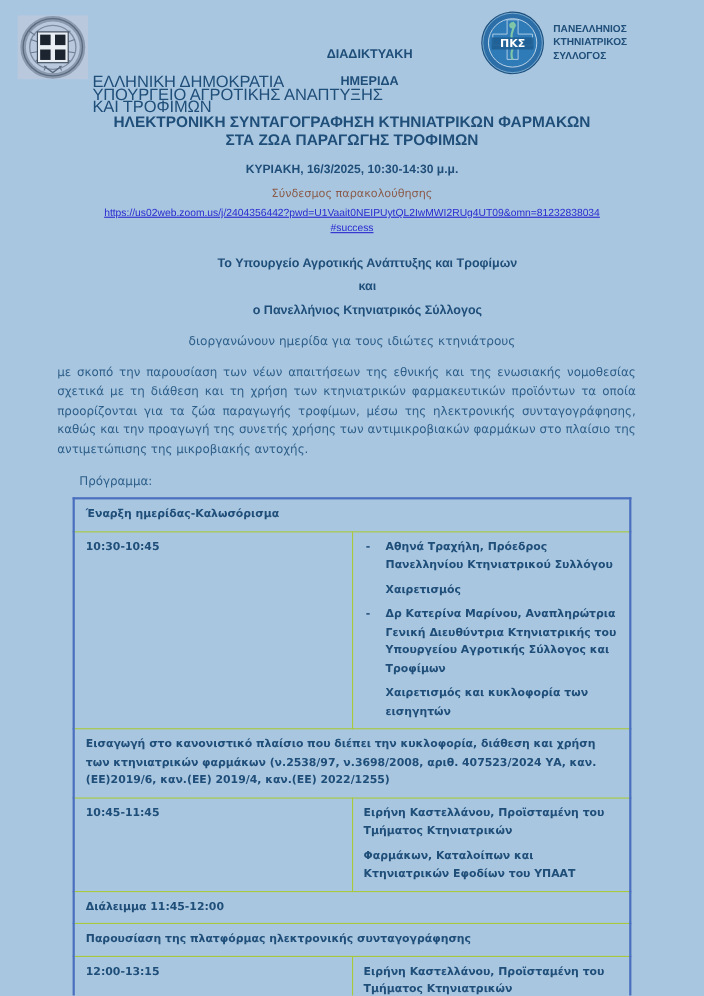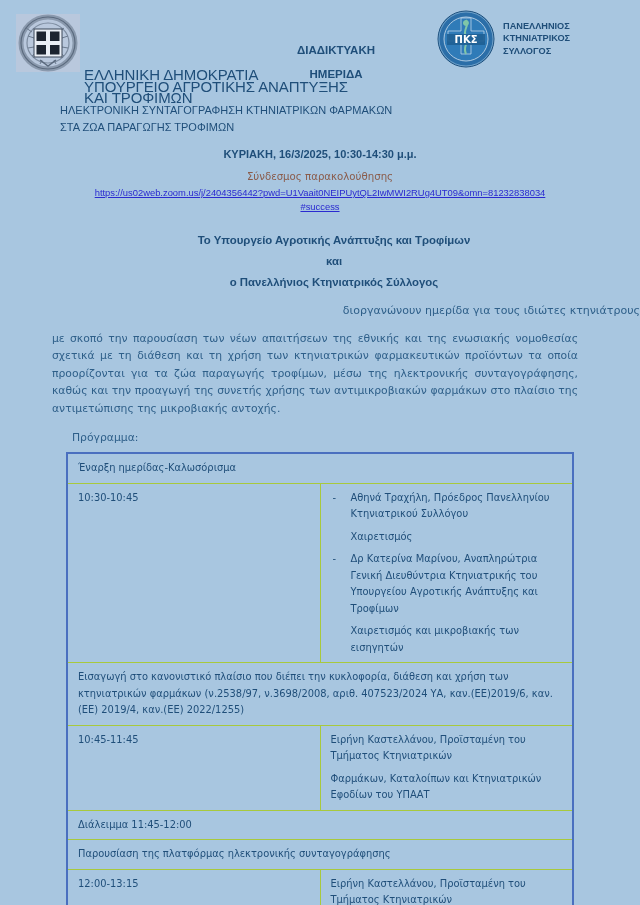--- a/index.html
+++ b/index.html
@@ -79,24 +79,24 @@
     font-family: "Liberation Sans", sans-serif;
     font-size: 11.5px;
     font-weight: bold;
     color: #1f4e79;
   }
   .webinar-kicker .l2 { display:block; margin-top: 12px; }
 
   
   .main-title {
     margin: 10px 60px 0 60px;
-    text-align: left;
-    font-family: "Liberation Sans", sans-serif;
-    font-size: 11px;
-    font-weight: normal;
+    text-align: center;
+    font-family: "Liberation Sans", sans-serif;
+    font-size: 14px;
+    font-weight: bold;
     line-height: 17px;
     color: #1f4e79;
   }
   .date-line {
     margin: 12px 0 0 0;
     text-align: center;
     font-family: "Liberation Sans", sans-serif;
     font-size: 11px;
     font-weight: bold;
     color: #1f4e79;
@@ -128,21 +128,21 @@
     text-align: center;
     font-family: "Liberation Sans", sans-serif;
     font-size: 11.4px;
     font-weight: bold;
     line-height: 21px;
     color: #1f4e79;
     padding-left: 28px;
   }
   .subtitle {
     margin: 11px 0 0 0;
-    text-align: right;
+    text-align: center;
     font-size: 11px;
     color: #2e5f89;
   }
   .paragraph {
     margin: 13px 62px 0 52px;
     text-align: justify;
     font-size: 10.8px;
     line-height: 17.4px;
     color: #2e5f89;
   }
@@ -161,20 +161,21 @@
     table-layout: fixed;
   }
   .programme-table td {
     border: 1px solid #a8c93c;
     padding: 6px 8px 6px 10px;
     font-size: 9.9px;
     line-height: 16.5px;
     color: #1f4e79;
     vertical-align: top;
     background: #a8c6e0;
+    font-weight: bold;
   }
   td.col-time { width: 185px; }
   td.col-detail { width: 303px; }
   td.full { border-left: 1px solid #a8c93c; }
 
   .bullet-list { margin: 0; padding: 0; list-style: none; }
   .bullet-list li {
     position: relative;
     padding-left: 20px;
     margin: 0 0 6px 0;
@@ -283,22 +284,22 @@
         <td class="col-time tall">10:30-10:45</td>
         <td class="col-detail">
           <ul class="bullet-list">
             <li>
               <span class="dash">-</span>
               <span class="cell-line">Αθηνά Τραχήλη,  Πρόεδρος Πανελληνίου  Κτηνιατρικού Συλλόγου</span>
               <span class="cell-line sub-note">Χαιρετισμός</span>
             </li>
             <li class="sub-note">
               <span class="dash">-</span>
-              <span class="cell-line">Δρ Κατερίνα Μαρίνου, Αναπληρώτρια Γενική Διευθύντρια Κτηνιατρικής του Υπουργείου Αγροτικής Ανάπτυξης και Τροφίμων</span>
-              <span class="cell-line sub-note">Χαιρετισμός και μικροβιακής των εισηγητών</span>
+              <span class="cell-line">Δρ Κατερίνα Μαρίνου, Αναπληρώτρια Γενική Διευθύντρια Κτηνιατρικής του Υπουργείου Αγροτικής Σύλλογος και Τροφίμων</span>
+              <span class="cell-line sub-note">Χαιρετισμός και κυκλοφορία των εισηγητών</span>
             </li>
           </ul>
         </td>
       </tr>
 
       <tr>
         <td class="full" colspan="2">Εισαγωγή στο κανονιστικό πλαίσιο που διέπει την κυκλοφορία, διάθεση και χρήση των κτηνιατρικών φαρμάκων (ν.2538/97, ν.3698/2008, αριθ. 407523/2024 ΥΑ, καν.(ΕΕ)2019/6, καν.(ΕΕ) 2019/4, καν.(ΕΕ) 2022/1255)</td>
       </tr>
 
       <tr>

